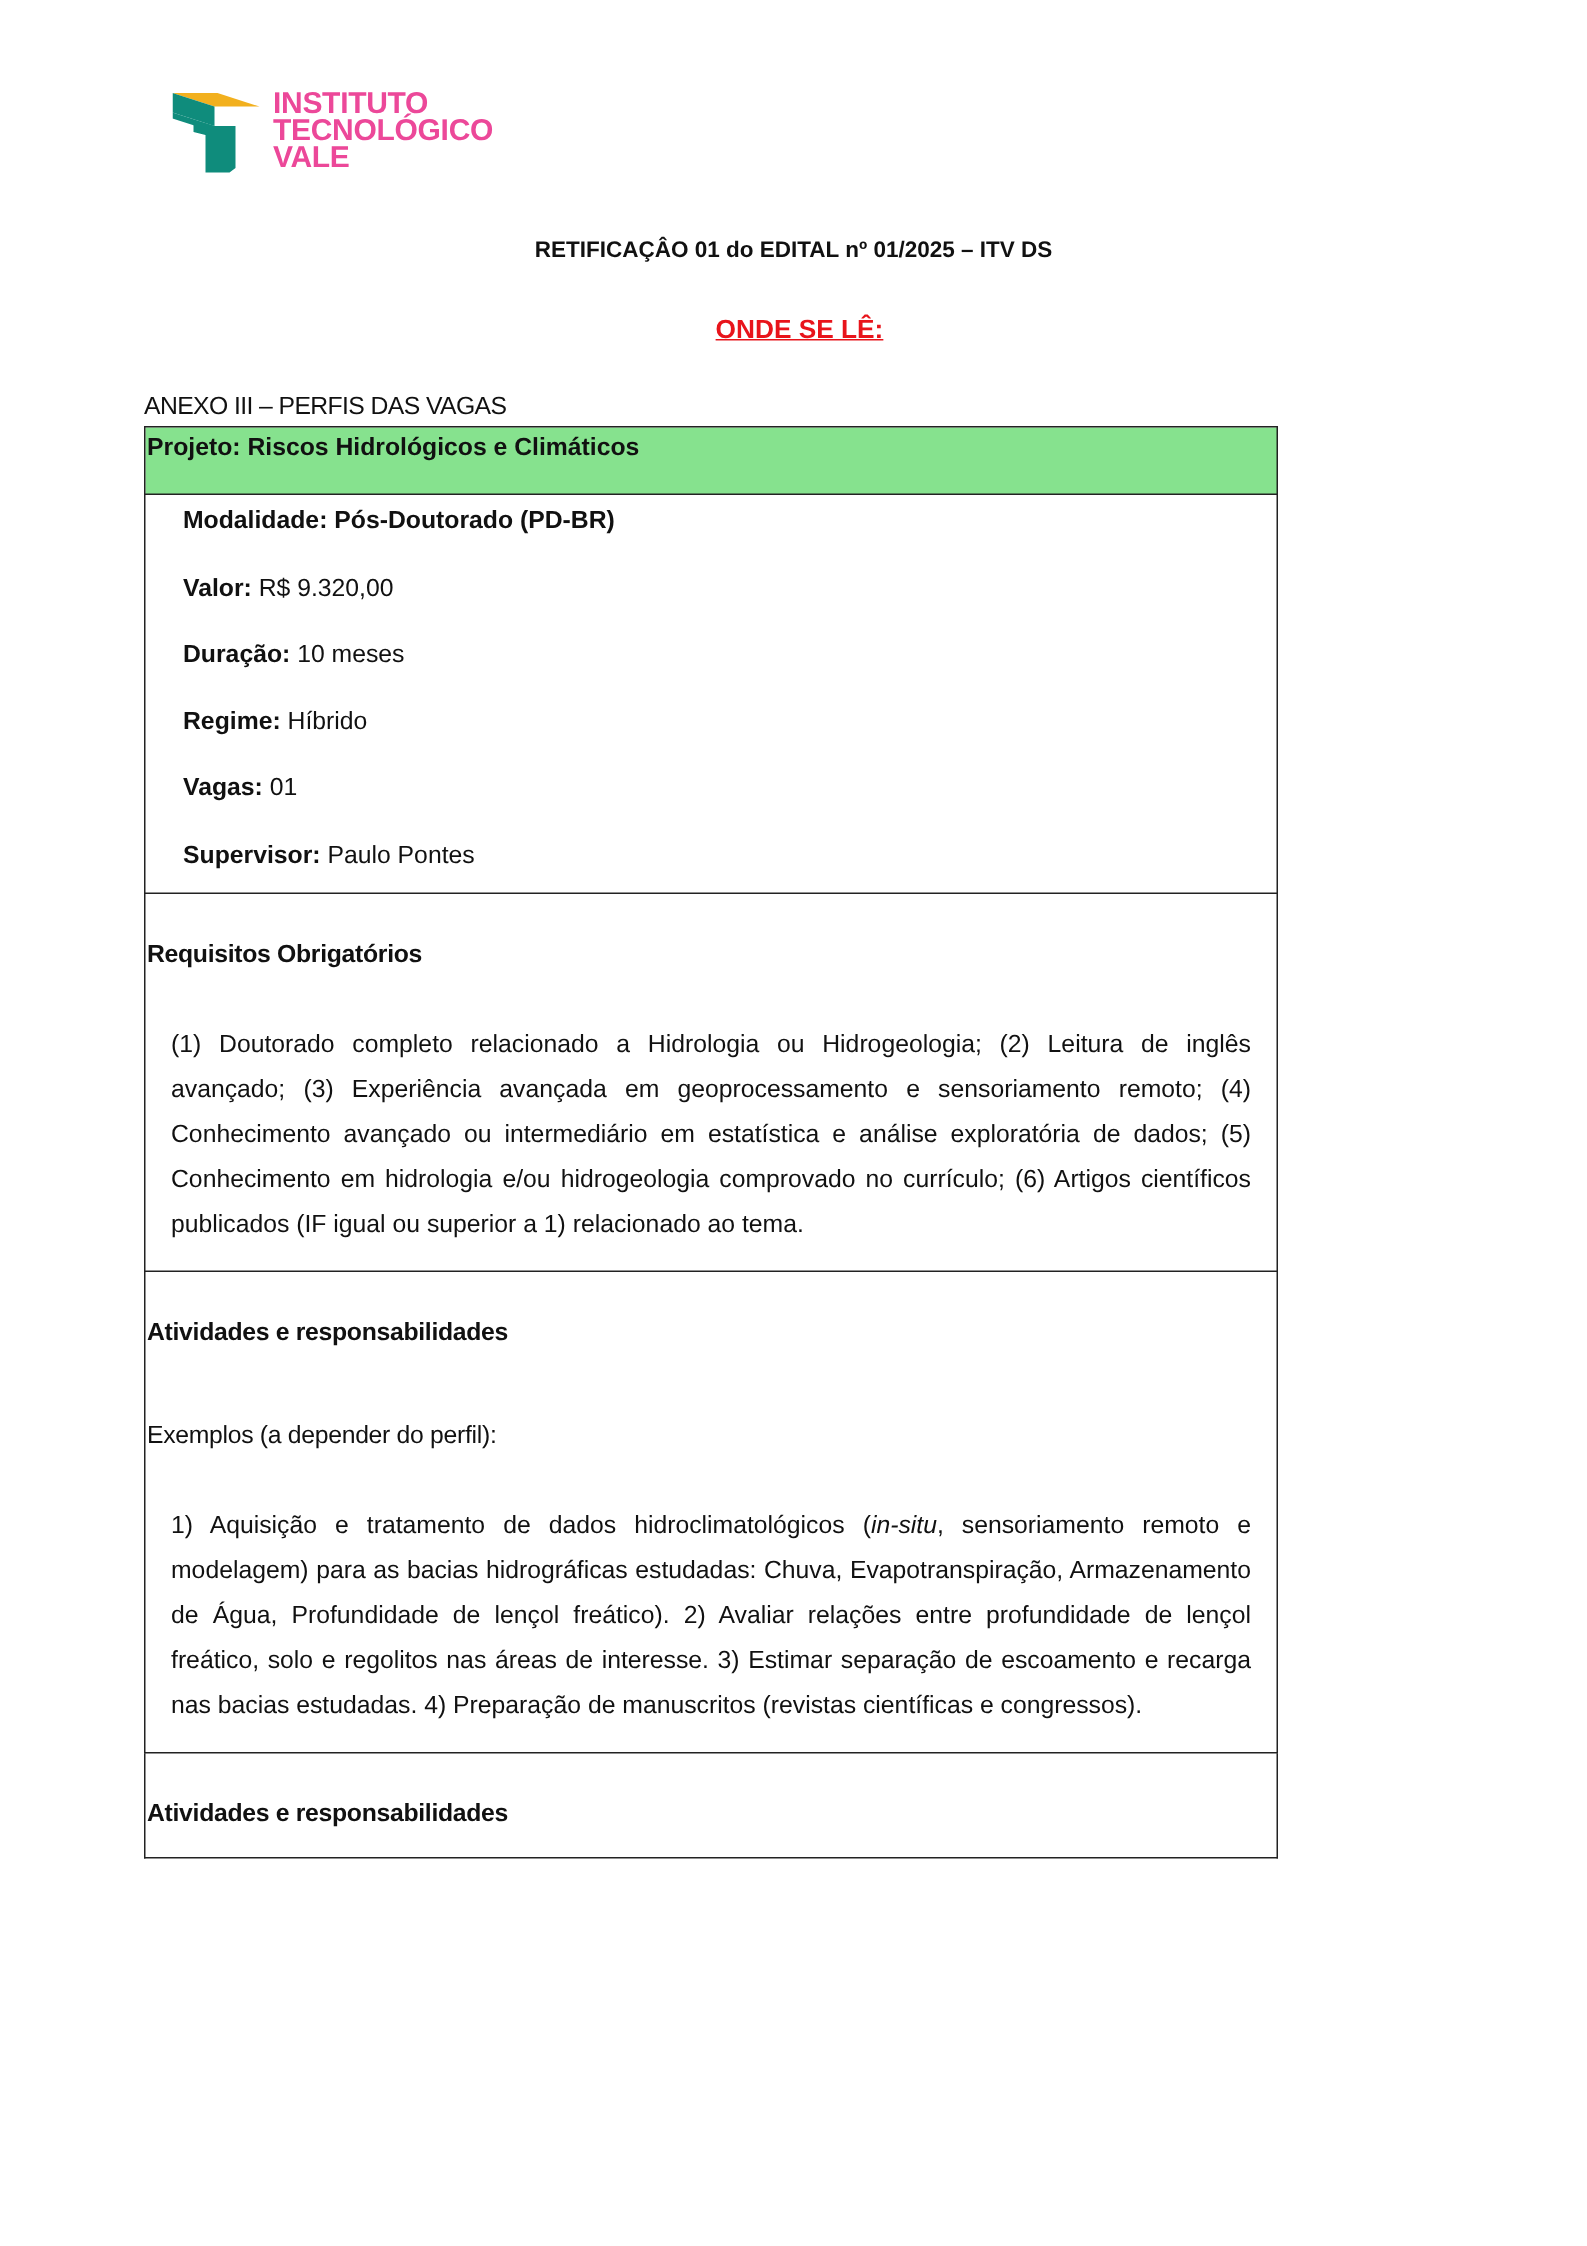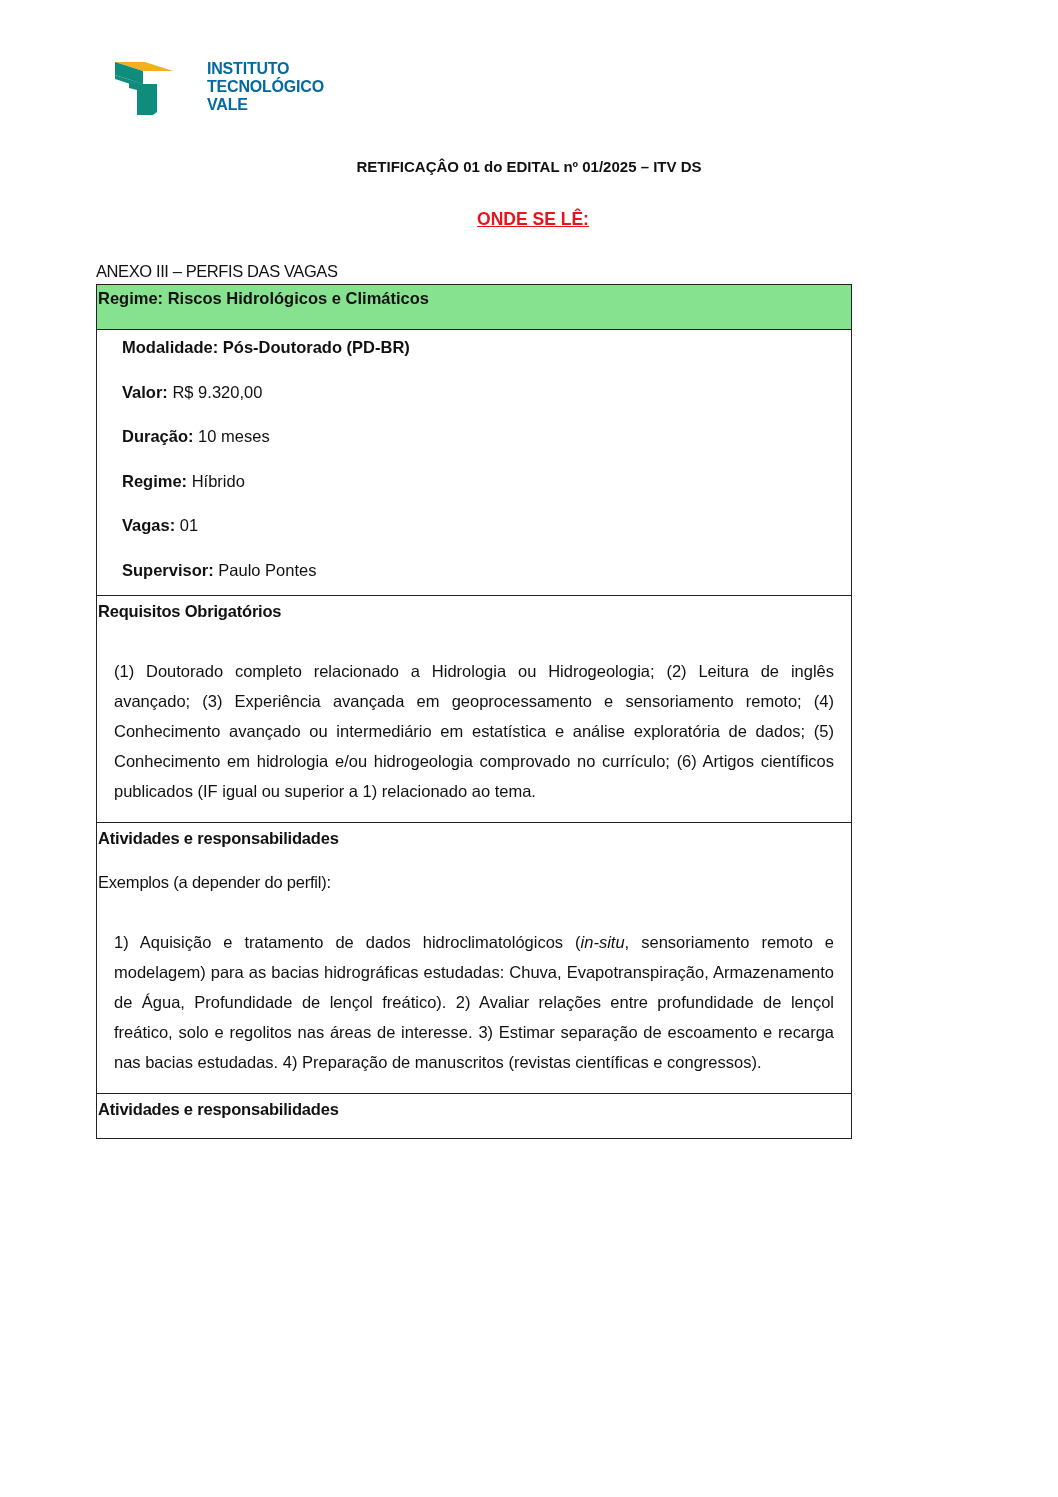--- a/index.html
+++ b/index.html
@@ -5,23 +5,22 @@
     html, body { margin: 0; padding: 0; background: #ffffff; }
     body {
       width: 1058px; height: 1497px; position: relative; overflow: hidden;
       font-family: "Liberation Sans", "DejaVu Sans", sans-serif;
       color: #111;
     }
     .logo { position: absolute; left: 115px; top: 60px; width: 200px; height: 58px; }
     .logo-mark { position: absolute; left: 0; top: 0; width: 60px; height: 56px; }
     .logo-text {
       position: absolute; left: 67px; top: 0;
-      color: #0369a1; font-weight: bold; font-size: 16px; line-height: 18px;
+      color: #ec4899; font-weight: bold; font-size: 20px; line-height: 18px;
       letter-spacing: -0.2px;
-      margin-left: 25px;
     }
     .logo-text div { white-space: nowrap; }
 
     .title {
       position: absolute; left: 0; width: 1058px; top: 158px; text-align: center;
       font-weight: bold; font-size: 15px;
     }
     .subtitle {
       position: absolute; left: 0; width: 1066px; top: 209px; text-align: center;
       font-weight: bold; font-size: 17.5px; color: #e8141b; text-decoration: underline;
@@ -35,21 +34,21 @@
       border-collapse: collapse; font-size: 16.5px;
     }
     table.perfil td {
       border: 1.5px solid #222; padding: 0 1px; vertical-align: top;
     }
     td.green { background: #86e28e; border-color: #1d3b22; }
     td.green .hdr { height: 44px; padding-top: 4px; box-sizing: border-box; font-weight: bold; }
     .line { height: 44.5px; line-height: 30px; padding-top: 0; margin-left: 24px; }
     .b { font-weight: bold; }
     p.just { margin: 16px; text-align: justify; line-height: 30px; }
-    .sec-head { font-weight: bold; line-height: 30px; height: 44px; padding-top: 0; letter-spacing: -0.2px; }
+    .sec-head { font-weight: bold; line-height: 30px; height: 44px; padding-top: 0; letter-spacing: -0.2px; margin-top: 25px; }
     .pad-bot { padding-bottom: 14px; }
   </style>
 </head>
 <body>
 
 <div class="logo">
   <svg class="logo-mark" viewBox="0 0 60 56">
     <polygon points="0,2 30,2 58,11 28,11" fill="#f2b01e"></polygon>
     <polygon points="0,2 28,11 28,24 0,15" fill="#0f8c7c"></polygon>
     <polygon points="0,15 28,24 28,28 0,19" fill="#0f8c7c"></polygon>
@@ -63,21 +62,21 @@
 </div>
 
 <div class="title">RETIFICAÇÂO 01 do EDITAL nº 01/2025 – ITV DS</div>
 <div class="subtitle">ONDE SE LÊ:</div>
 <div class="annex">ANEXO III – PERFIS DAS VAGAS</div>
 
 <table class="perfil">
   <tbody>
       <tr>
     <td class="green">
-      <div class="hdr">Regime: Riscos Hidrológicos e Climáticos</div>
+      <div class="hdr">Projeto: Riscos Hidrológicos e Climáticos</div>
     </td>
   </tr>
   <tr>
     <td style="padding-top:2px;">
       <div class="line">
         <span class="b">Modalidade:</span><span class="b"> Pós-Doutorado (PD-BR)</span>
       </div>
       <div class="line">
         <span class="b">Valor:</span><span> R$ 9.320,00</span>
       </div>

